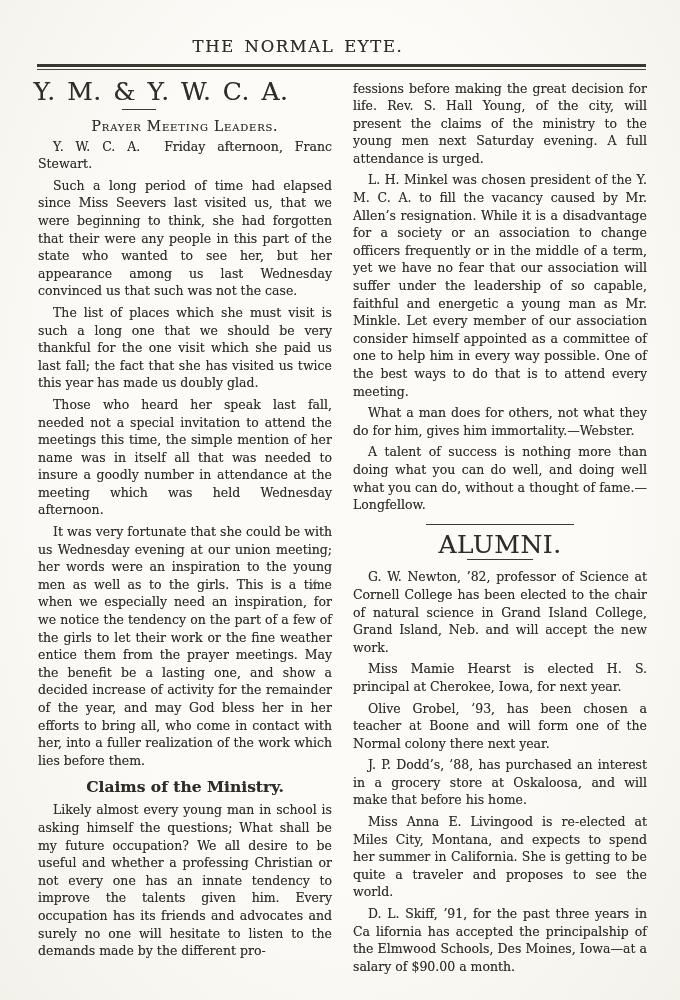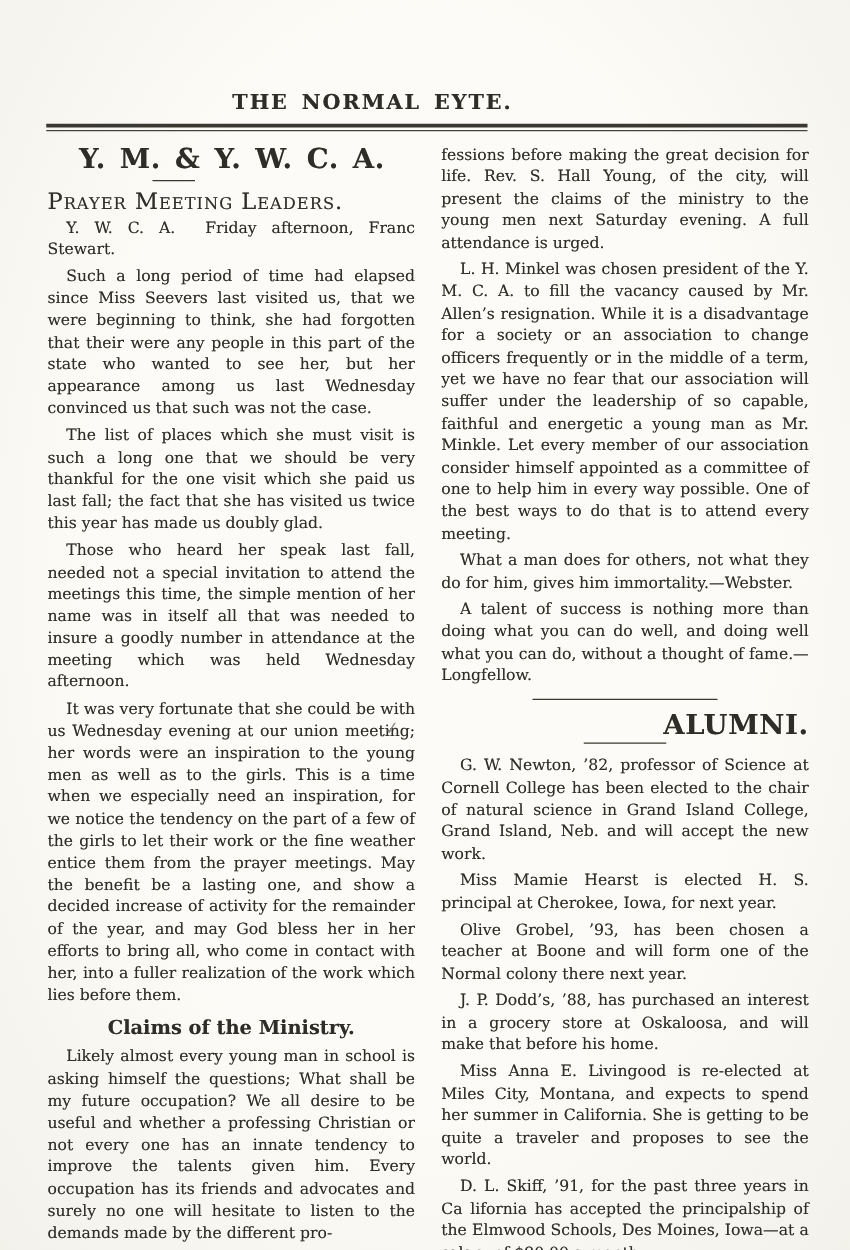--- a/index.html
+++ b/index.html
@@ -11,49 +11,48 @@
   .page{
     position:relative;width:680px;height:1000px;overflow:hidden;
     background:radial-gradient(ellipse at 50% 45%, #fcfbf7 55%, #f2f1ea 100%);
     color:#2e2d28;
   }
   .masthead{
     padding-top:37px;text-align:center;
   }
   .masthead .mast-text{
     display:inline-block;
-    font-weight:bold;font-size:16.5px;letter-spacing:1.6px;word-spacing:3px;
+    font-weight:normal;font-size:16.5px;letter-spacing:1.6px;word-spacing:3px;
     transform:translateX(-42px);
     text-shadow:0 0 .5px rgba(40,38,30,.55);
-    margin-top:35px;
   }
   .head-rule{margin:8px 34px 0 37px;}
   .head-rule .thick{height:2.5px;background:#3a3831;}
   .head-rule .thin{height:1px;background:#45433b;margin-top:2px;}
   .columns{
     display:flex;gap:21px;
     padding:10px 31px 0 38px;
     text-align:justify;
   }
   .col{width:294px;font-size:12.5px;line-height:17.6px;
     text-shadow:0 0 .4px rgba(40,38,30,.45);}
   .p{margin:0 0 4px;text-indent:15px;}
   .p.tight{margin-bottom:0;}
   .p.noindent{text-indent:0;}
   .p.lead{margin-top:4px;}
   .article-title{
-    font-weight:bold;font-size:22px;line-height:22px;text-align:right;
+    font-weight:normal;font-size:25px;line-height:22px;text-align:center;
     letter-spacing:.5px;word-spacing:3px;margin:1px 0 3px;text-indent:0;
   }
   .article-title.offset{transform:translateX(-24px);}
   .dash{width:34px;height:1.5px;background:#3a3831;margin:6px auto 8px;}
   .dash.offset{transform:translateX(-46px);}
   .alumni-dash{width:66px;height:1.3px;background:#3a3831;margin:1px auto 8px;}
   .smallcaps{
-    font-variant:small-caps;text-align:left;font-size:18px;
+    font-variant:small-caps;text-align:center;font-size:14px;
     letter-spacing:.8px;margin:0 0 2px;text-indent:0;
   }
   .heading{
     font-weight:bold;font-size:15.5px;line-height:19px;text-align:center;
     margin:8px 0 5px;text-indent:0;
   }
   .rule{width:148px;height:1.3px;background:#3a3831;margin:10px auto 9px;}
   .check{
     position:absolute;left:308px;top:577px;
     color:#83817a;font-size:13px;line-height:13px;

